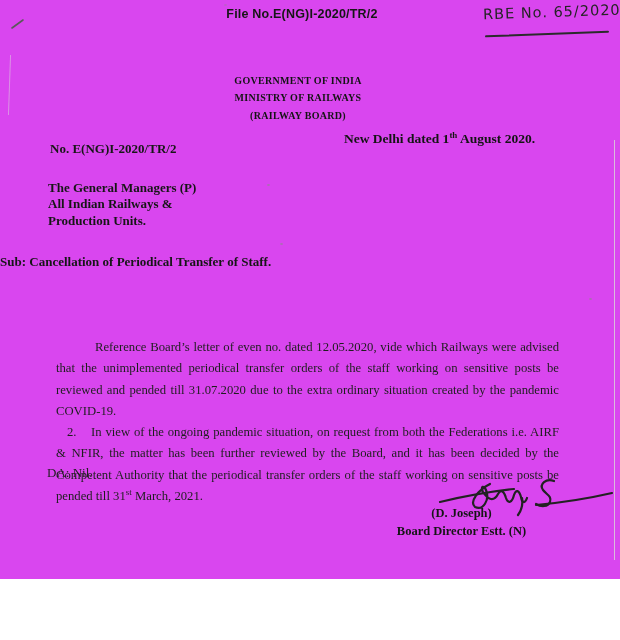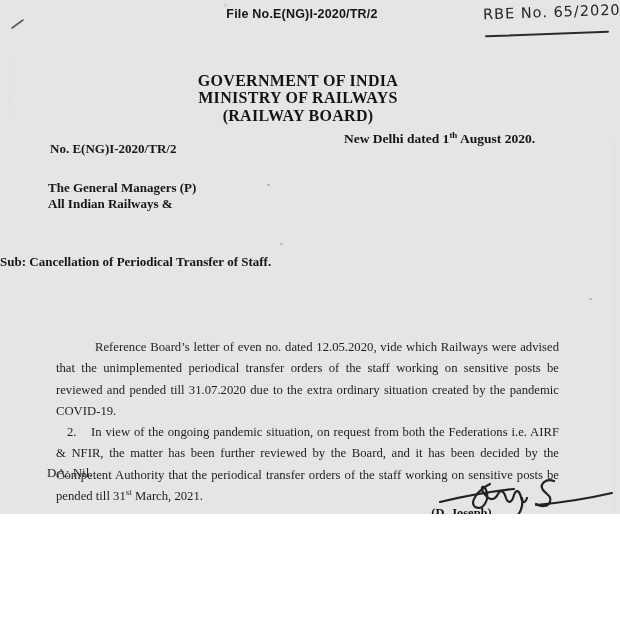--- a/index.html
+++ b/index.html
@@ -1,21 +1,21 @@
 <!DOCTYPE html>
 <html><head>
 <meta charset="utf-8">
 <style>
   * { box-sizing: border-box; }
   html, body { margin:0; padding:0; background:#ffffff; }
   .page {
     position: relative;
     width: 620px;
-    height: 514px;
-    background: #e5e5e5;
+    height: 579px;
+    background: #d946ef;
     overflow: hidden;
     font-family: "Liberation Serif", serif;
     color: #1c1c1c;
   }
   .file-no {
     position: absolute; top: 7px; left: 0; width: 604px;
     text-align: center;
     font-family: "Liberation Sans", sans-serif;
     font-weight: bold; font-size: 12.5px; letter-spacing: .2px;
     color: #161616;
@@ -28,21 +28,21 @@
     transform: rotate(-2deg);
   }
   .rbe-underline {
     position: absolute; top: 33px; left: 485px; width: 124px; height: 2px;
     background: #2b2b2b; border-radius: 2px;
     transform: rotate(-2.2deg);
   }
   .org-block {
     position: absolute; top: 72px; left: 0; width: 596px;
     text-align: center; font-weight: bold;
-    font-size: 16px; line-height: 17.3px; color: #141414;
+    font-size: 10px; line-height: 17.3px; color: #141414;
     letter-spacing: .3px;
   }
   .ref-no {
     position: absolute; top: 141px; left: 50px;
     font-weight: bold; font-size: 13px; color: #171717;
   }
   .date-line {
     position: absolute; top: 131px; left: 344px;
     font-weight: bold; font-size: 13.5px; color: #141414;
     white-space: nowrap;
@@ -101,20 +101,21 @@
     <div>MINISTRY OF RAILWAYS</div>
     <div>(RAILWAY BOARD)</div>
   </div>
 
   <div class="ref-no">No. E(NG)I-2020/TR/2</div>
   <div class="date-line"><span>New Delhi dated 1</span><sup class="sp">th</sup><span> August 2020.</span></div>
 
   <div class="addressee">
     <div>The General Managers (P)</div>
     <div>All Indian Railways &amp;</div>
+    <div>Production Units.</div>
   </div>
 
   <div class="subject">Sub: Cancellation of Periodical Transfer of Staff.</div>
 
   <div class="para para1">Reference Board’s letter of even no. dated 12.05.2020, vide which Railways were advised that the unimplemented periodical transfer orders of the staff working on sensitive posts be reviewed and pended till 31.07.2020 due to the extra ordinary situation created by the pandemic COVID-19.</div>
 
   <div class="para para2"><span class="p2num">2.</span><span>In view of the ongoing pandemic situation, on request from both the Federations i.e. AIRF &amp; NFIR, the matter has been further reviewed by the Board, and it has been decided by the Competent Authority that the periodical transfer orders of the staff working on sensitive posts be pended till 31</span><sup class="sp">st</sup><span> March, 2021.</span></div>
 
   <div class="da-line">DA: Nil.</div>
 

